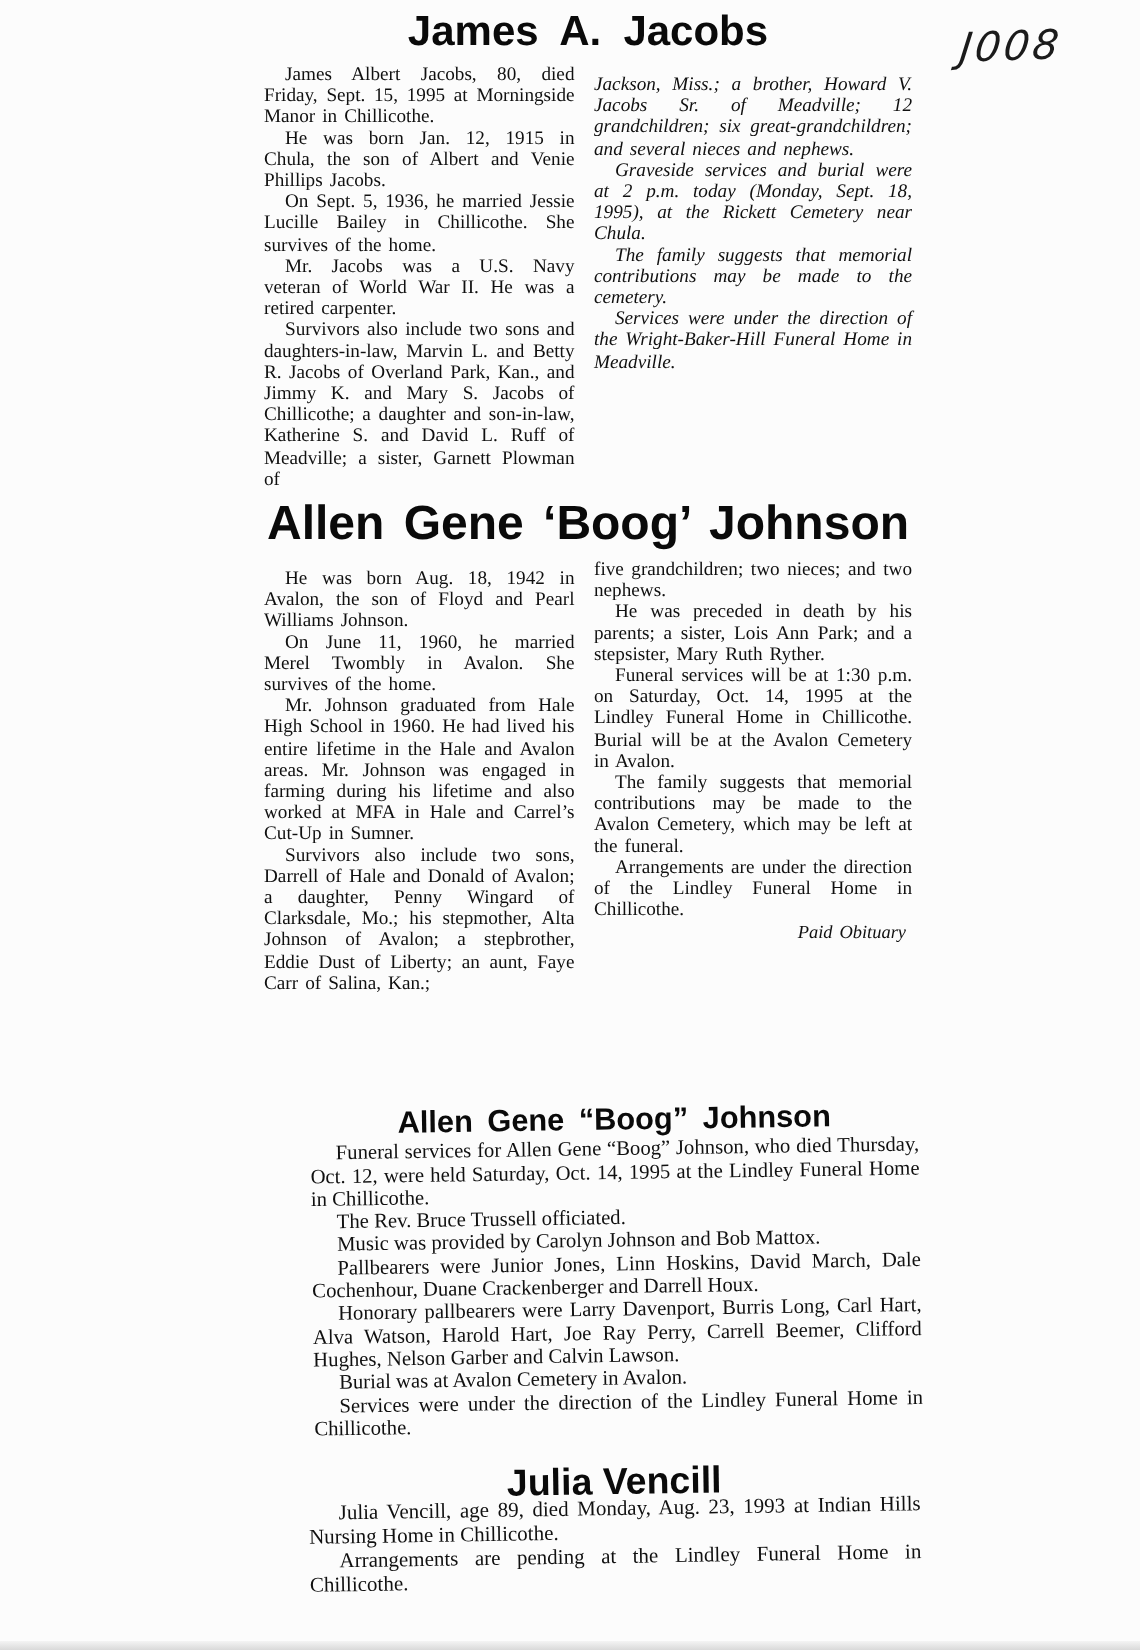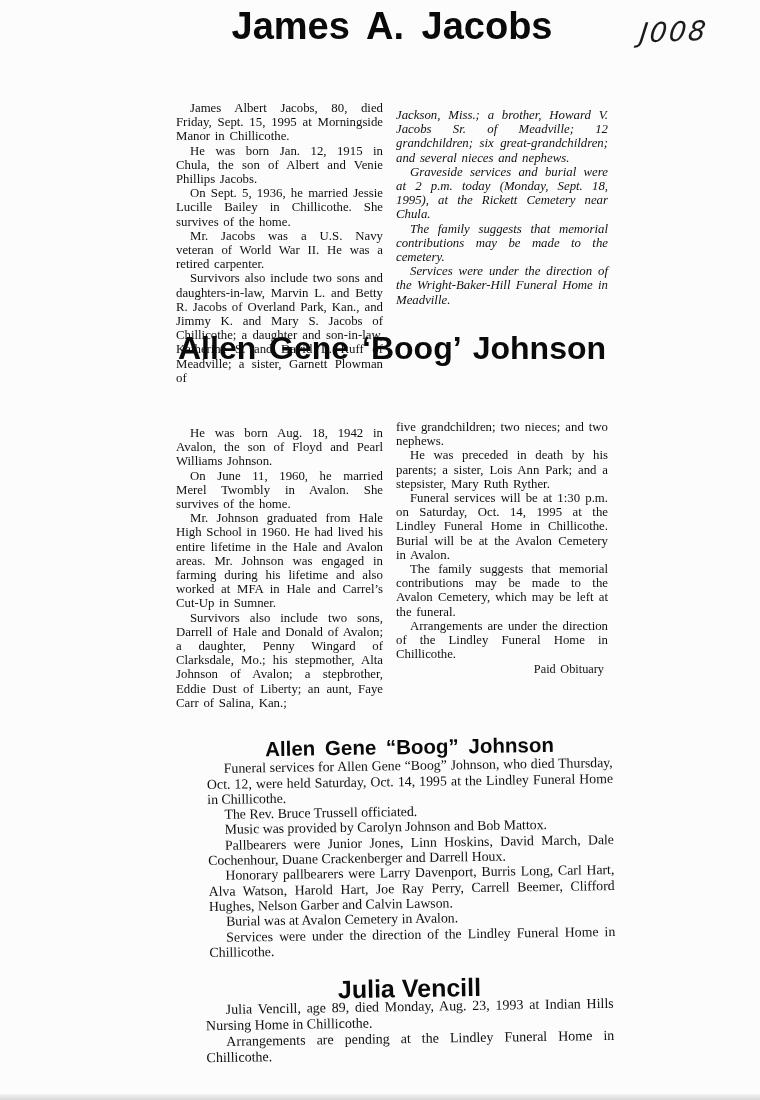--- a/index.html
+++ b/index.html
@@ -36,36 +36,36 @@
     white-space: nowrap;
   }
 
   
   .cols { display: flex; gap: 13px; }
   .col {
     text-align: justify;
     font-size: 12.8px;
     line-height: 14.2px;
     word-spacing: 1.5px;
-    margin-top: 48px;
   }
   .col p { margin: 0; text-indent: 14px; }
   .col p.cont { text-indent: 0; }
 
   #obit1 { left: 176px; top: 5px; width: 432px; }
-  #obit1 .obit-title { font-size: 38px; word-spacing: 7px; }
+  #obit1 .obit-title { font-size: 28px; word-spacing: 7px; }
   #obit1 .col1 { width: 207px; }
   #obit1 .col2 { width: 212px; padding-top: 7px; font-style: italic; }
 
   #obit2 { left: 176px; top: 330px; width: 432px; }
   #obit2 .obit-title { font-size: 32px; word-spacing: 4px; }
   #obit2 .col1 { width: 207px; padding-top: 6px; }
   #obit2 .col2 { width: 212px; }
   .paid-note {
     text-align: right;
+    font-style: italic;
     font-size: 12.3px;
     margin-top: 1px;
     padding-right: 4px;
   }
 
   
   #obit3 {
     left: 208px; top: 739px; width: 406px;
     transform: rotate(-0.85deg);
     text-align: justify;

